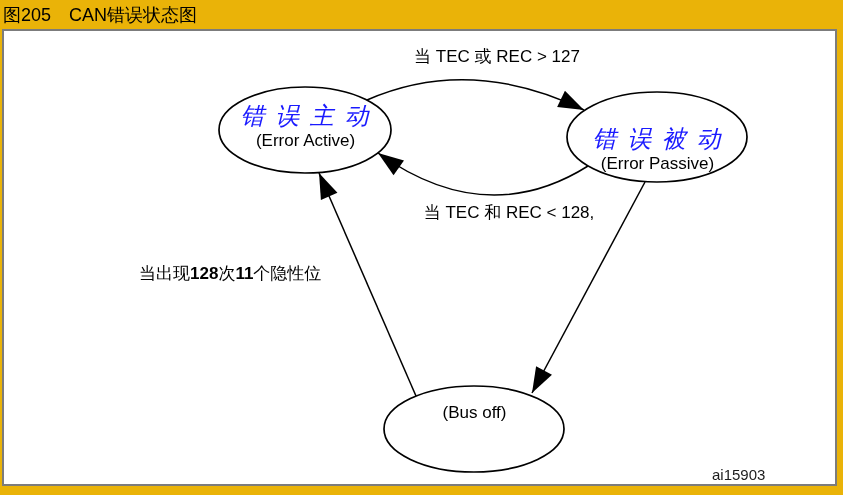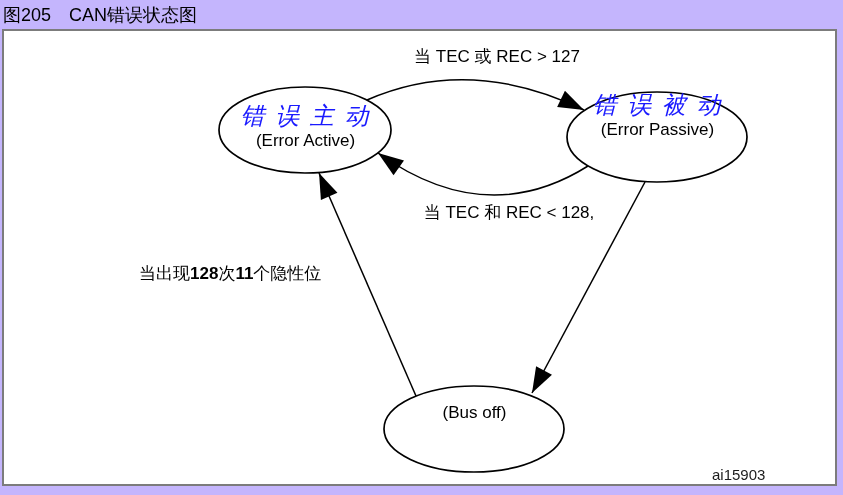--- a/index.html
+++ b/index.html
@@ -1,17 +1,17 @@
 <!DOCTYPE html>
 <html><head>
 <meta charset="utf-8">
 <style>
   html,body { margin:0; padding:0; background:#ffffff; }
   .page {
-    position:relative; width:843px; height:495px; background:#c4b5fd;
+    position:relative; width:843px; height:495px; background:#eab308;
     font-family:"Liberation Sans","DejaVu Sans",sans-serif; color:#000;
     overflow:hidden;
   }
   .caption { position:absolute; left:3px; top:3px; font-size:18px; color:#000; white-space:nowrap; }
   .caption .ttl { margin-left:18px; }
   .frame {
     position:absolute; left:2px; top:29px; width:835px; height:457px;
     border:2px solid #7c7c7c; box-sizing:border-box; background:#fff;
   }
   svg.diagram { position:absolute; left:0; top:0; }
@@ -49,21 +49,21 @@
     <path d="M 588,166 Q 486,230 378,153" fill="none" stroke="#000" stroke-width="1.5" marker-end="url(#ah)"></path>
     <path d="M 645,182 L 532,393" fill="none" stroke="#000" stroke-width="1.5" marker-end="url(#ah)"></path>
     <path d="M 416,396 L 319,173" fill="none" stroke="#000" stroke-width="1.5" marker-end="url(#ah)"></path>
   </svg>
 
   <div class="state" style="left:218px;top:103px;width:175px">
     <span class="zh">错 误 主 动</span>
     <span class="en">(Error Active)</span>
   </div>
 
-  <div class="state" style="left:570px;top:92px;width:175px">
+  <div class="state" style="left:570px;top:126px;width:175px">
     <span class="zh">错 误 被 动</span>
     <span class="en">(Error Passive)</span>
   </div>
 
   <div class="state" style="left:387px;top:402px;width:175px">
     <span class="en">(Bus off)</span>
   </div>
 
   <div class="tlabel center" style="left:388px;top:45px;width:218px">当 TEC 或 REC &gt; 127</div>
 

